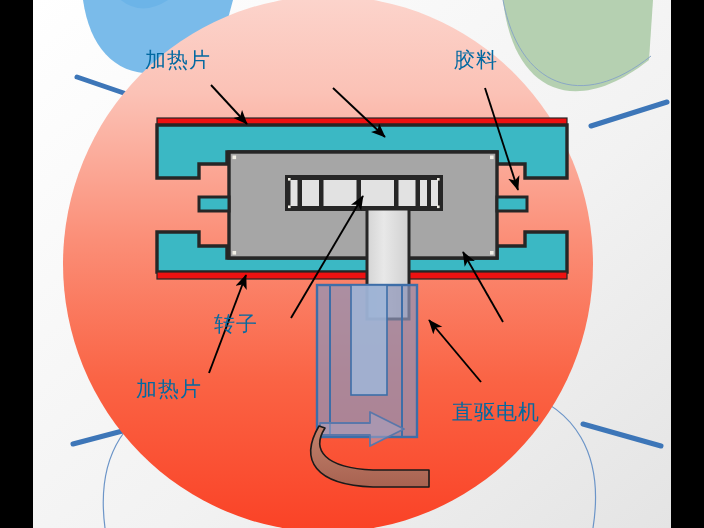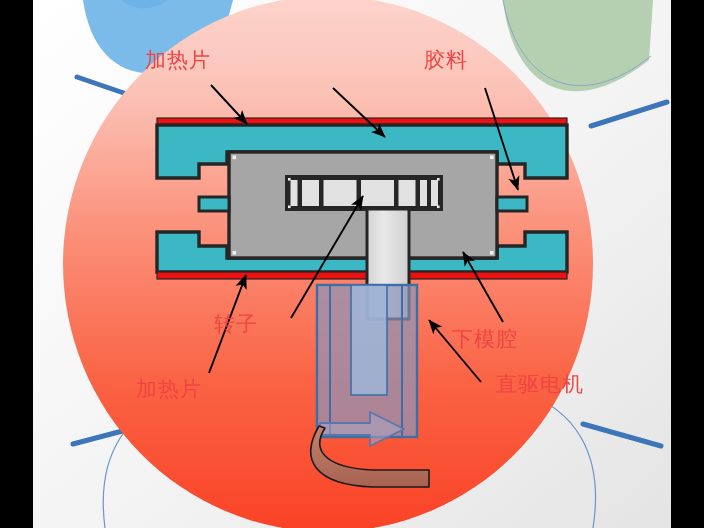--- a/index.html
+++ b/index.html
@@ -28,21 +28,21 @@
     overflow: hidden;
     background: #ffffff;
   }
   .svg-layer {
     position: absolute;
     left: 0;
     top: 0;
   }
   .label {
     position: absolute;
-    color: #ef4444;
+    color: #0369a1;
     font-size: 21px;
     line-height: 24px;
     letter-spacing: 1px;
     white-space: nowrap;
     font-family: Liberation Serif, serif;
   }
 </style>
 </head>
 <body>
 
@@ -160,20 +160,19 @@
         <line x1="300" y1="88" x2="352" y2="137" marker-end="url(#ahead)"></line>
         <line x1="452" y1="88" x2="485" y2="190" marker-end="url(#ahead)"></line>
         <line x1="258" y1="318" x2="330" y2="196" marker-end="url(#ahead)"></line>
         <line x1="176" y1="373" x2="213" y2="275" marker-end="url(#ahead)"></line>
         <line x1="470" y1="322" x2="430" y2="252" marker-end="url(#ahead)"></line>
         <line x1="448" y1="382" x2="396" y2="320" marker-end="url(#ahead)"></line>
       </g>
     </svg>
 
     <div class="label" style="left:112px; top:48px;">加热片</div>
-    <div class="label" style="left:391px; top:48px;">胶料</div>
+    <div class="label" style="left:421px; top:48px;">胶料</div>
     <div class="label" style="left:181px; top:312px;">转子</div>
-    <div class="label" style="left:419px; top:327px;">下模腔</div>
     <div class="label" style="left:103px; top:377px;">加热片</div>
-    <div class="label" style="left:419px; top:372px;margin-left:44px;">直驱电机</div>
+    <div class="label" style="left:419px; top:400px;">直驱电机</div>
 
   </div>
 </div>
 
 </body></html>

